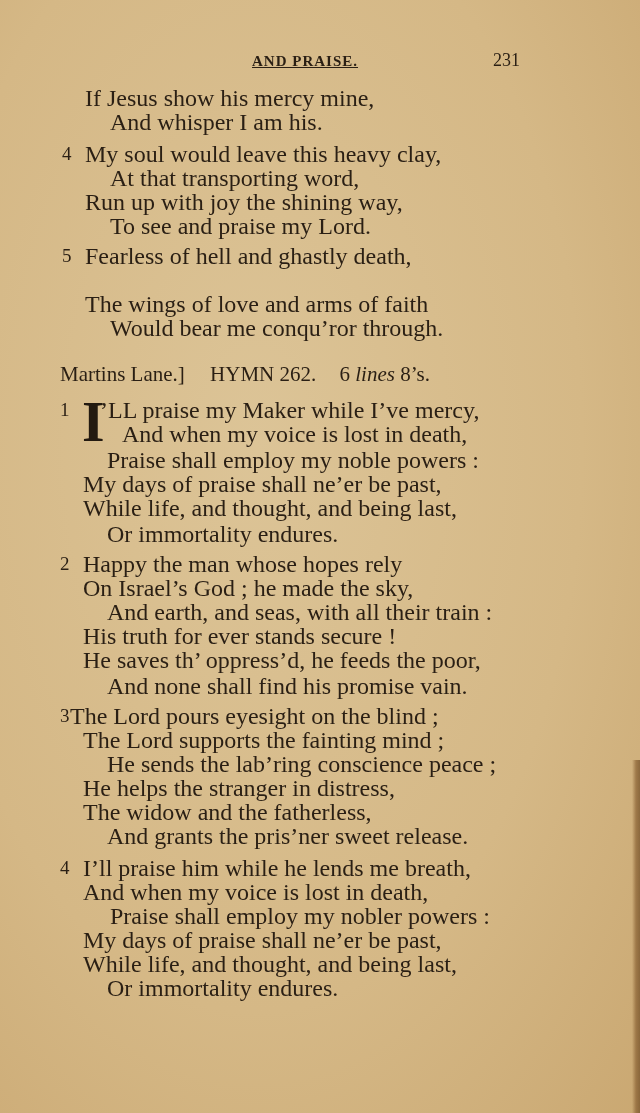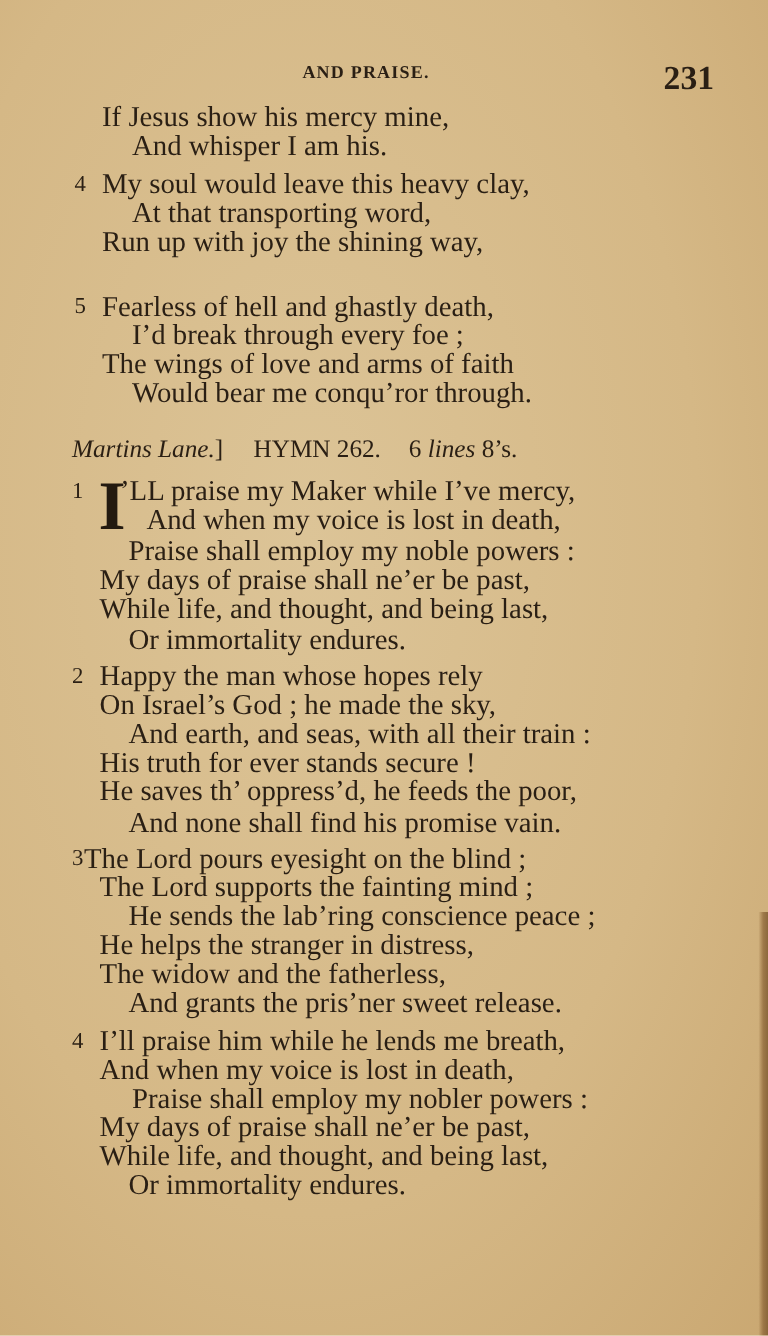--- a/index.html
+++ b/index.html
@@ -15,34 +15,34 @@
   .edge {
     position: absolute; right: 0; top: 760px; width: 8px; height: 353px;
     background: linear-gradient(to right, rgba(0,0,0,0) 0%, #8a6234 50%, #6e4a22 100%);
     opacity: 0.7;
   }
   .running-head {
     position: absolute; top: 50px; left: 0; width: 640px; height: 26px;
   }
   .running-title {
     position: absolute; left: 252px; top: 3px;
-    font-size: 15px; font-weight: bold; letter-spacing: 1px;
+    font-size: 15px; font-weight: bold; letter-spacing: 1px; text-decoration: underline;
   }
   .page-number {
-    position: absolute; left: 553px; top: 0;
-    font-size: 28px; font-weight: bold;
+    position: absolute; left: 493px; top: 0;
+    font-size: 18px; font-weight: normal;
   }
   .line {
     position: absolute; font-size: 24px; white-space: nowrap; line-height: 24px;
   }
   .num { position: absolute; font-size: 19px; line-height: 24px; }
   .hymn-header {
     position: absolute; top: 362px; left: 60px; font-size: 21px; white-space: nowrap;
   }
-  .hymn-header .tune { font-style: italic; }
+  .hymn-header .tune { }
   .hymn-header .hnum { margin-left: 20px; margin-top: 44px; }
   .hymn-header .meter { margin-left: 18px; }
   .hymn-header .meter i { }
   .dropcap {
     position: absolute; left: 82px; top: 396px;
     font-size: 58px; line-height: 52px; font-weight: bold; color: #231a10;
   }
 </style>
 </head>
 <body>
@@ -55,24 +55,24 @@
     <span class="page-number">231</span>
   </div>
 
   <div class="line" style="left:85px;top:86px">If Jesus show his mercy mine,</div>
   <div class="line" style="left:110px;top:110px">And whisper I am his.</div>
 
   <div class="num" style="left:62px;top:142px">4</div>
   <div class="line" style="left:110px;top:166px">At that transporting word,</div>
   <div class="line" style="left:85px;top:142px">My soul would leave this heavy clay,</div>
   <div class="line" style="left:85px;top:190px">Run up with joy the shining way,</div>
+  <div class="line" style="left:110px;top:214px">To see and praise my Lord.</div>
 
   <div class="num" style="left:62px;top:244px">5</div>
   <div class="line" style="left:85px;top:244px">Fearless of hell and ghastly death,</div>
-  <div class="line" style="left:110px;top:268px">I’d break through every foe ;</div>
   <div class="line" style="left:85px;top:292px">The wings of love and arms of faith</div>
   <div class="line" style="left:110px;top:316px">Would bear me conqu’ror through.</div>
 
   <div class="hymn-header">
     <span class="tune">Martins Lane.</span><span>]</span>
     <span class="hnum">HYMN 262.</span>
     <span class="meter"><span>6</span> <i>lines</i> <span>8’s.</span></span>
   </div>
 
   <div class="num" style="left:60px;top:398px">1</div>

